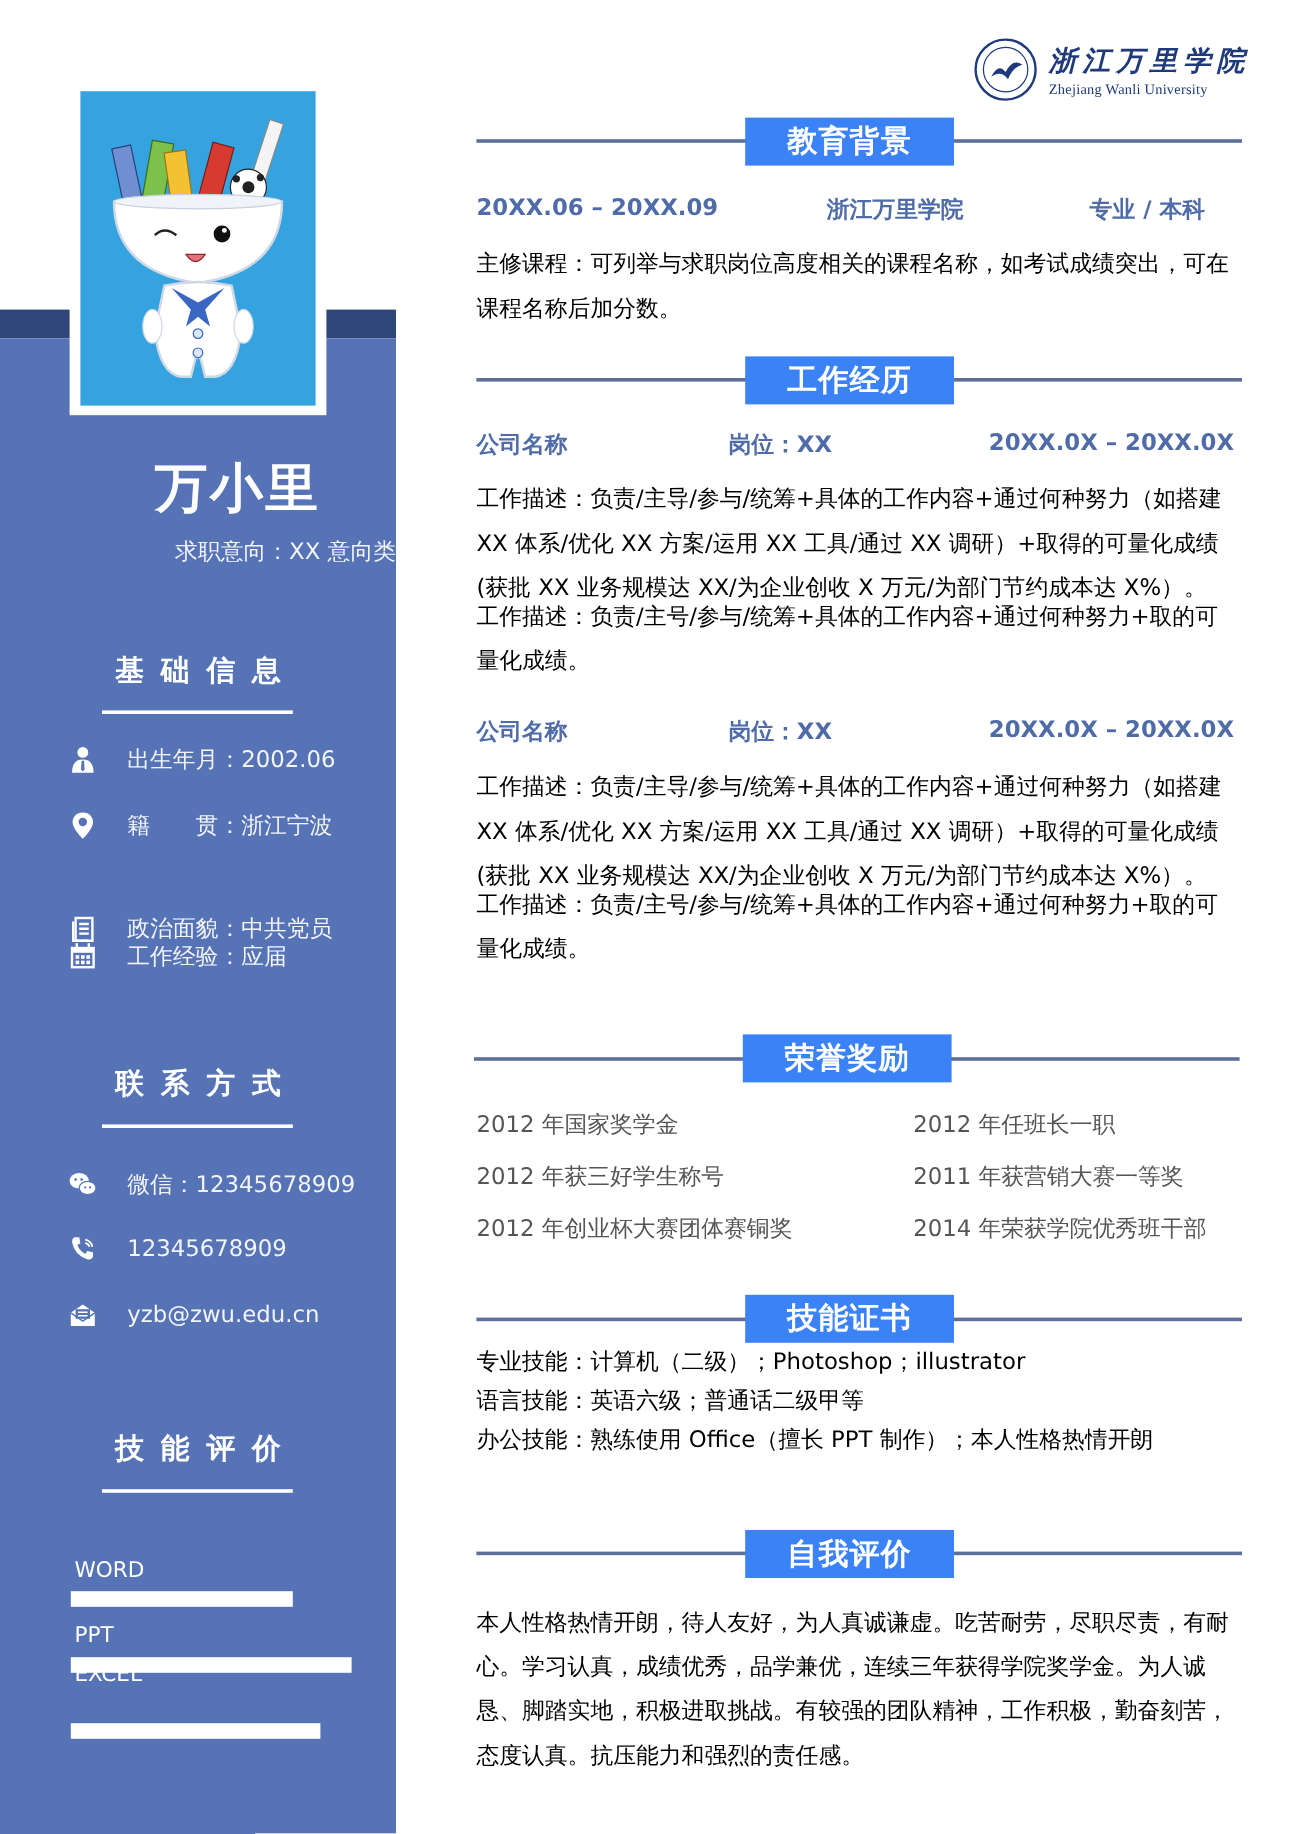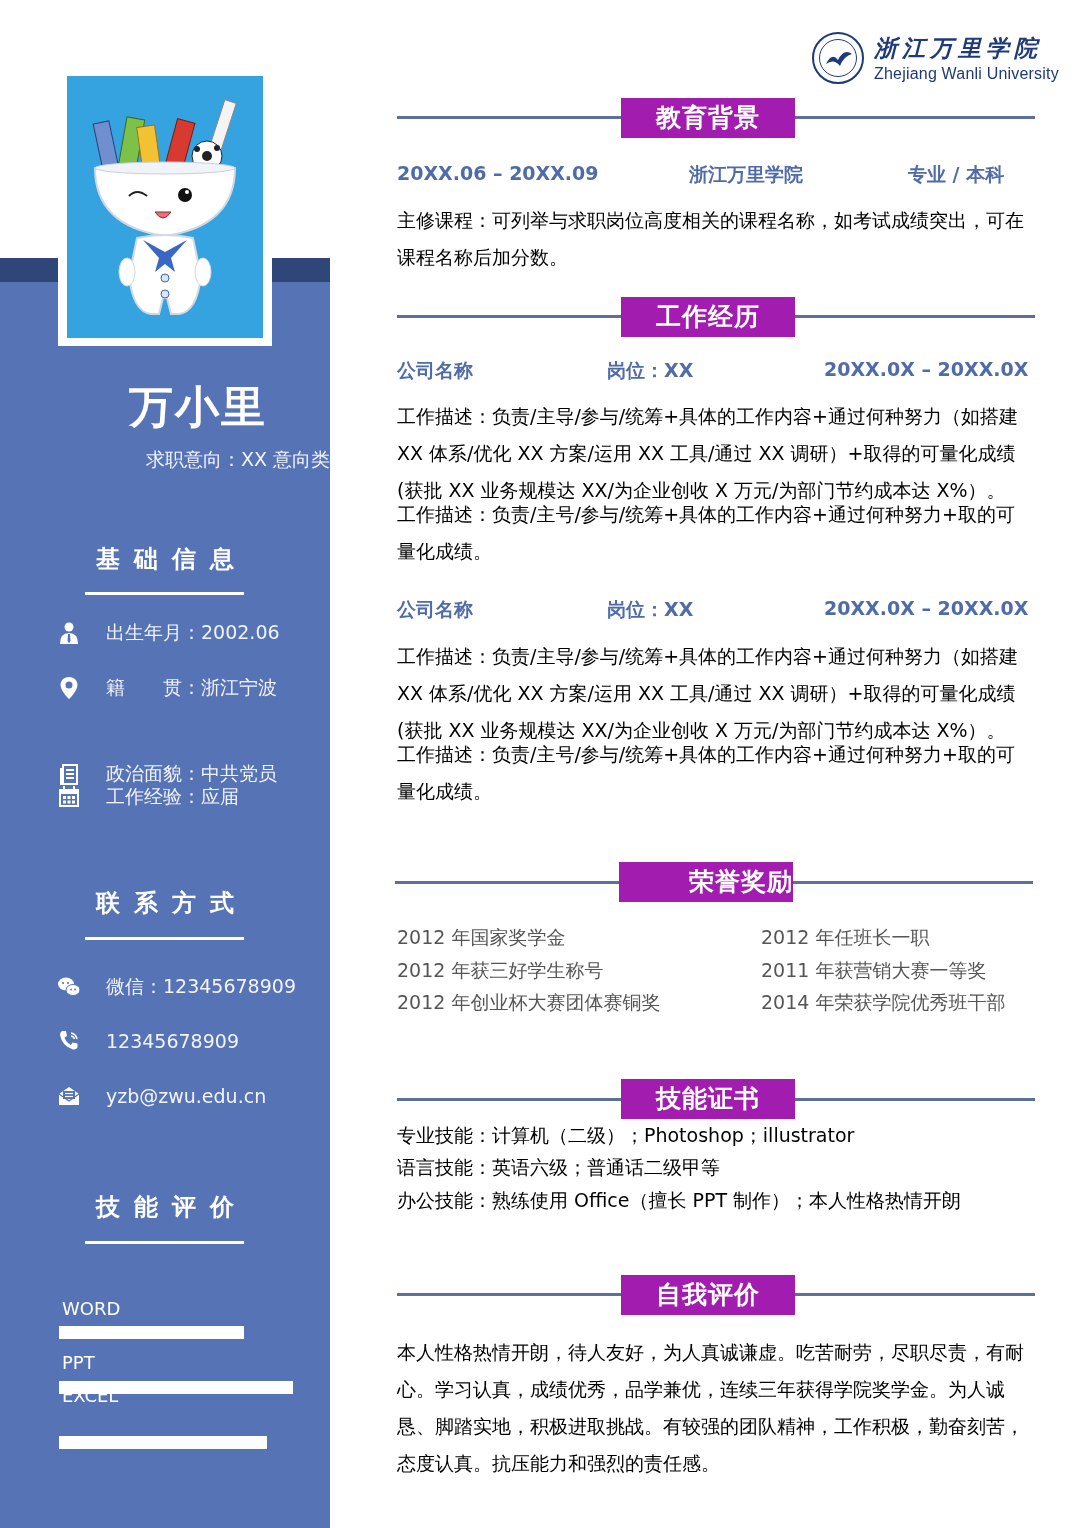--- a/index.html
+++ b/index.html
@@ -27,34 +27,34 @@
 
   .skill-label { position: absolute; left: 62px; color: #ffffff; font-size: 18px; }
   .skill-bar { position: absolute; left: 59px; height: 13px; background: #ffffff; }
 
   
   .logo { position: absolute; left: 812px; top: 32px; display: flex; align-items: center; }
   .logo-seal { width: 52px; height: 52px; border-radius: 50%; border: 2px solid #1e3a7a; position: relative; background: #fff; }
   .logo-seal .inner { position: absolute; left: 5px; top: 5px; width: 38px; height: 38px; border-radius: 50%; border: 1px solid #1e3a7a; }
   .logo-text { margin-left: 10px; color: #1e3a7a; }
   .logo-cn { font-size: 23px; font-weight: bold; letter-spacing: 5px; font-family: "DejaVu Serif", "Liberation Serif", serif; font-style: italic; }
-  .logo-en { font-size: 16px; letter-spacing: 0.2px; margin-top: 1px; font-family: Liberation Sans, sans-serif; }
+  .logo-en { font-size: 12px; letter-spacing: 0.2px; margin-top: 1px; font-family: Liberation Serif, serif; }
 
   
   .sec-line { position: absolute; left: 397px; width: 638px; height: 3px; background: #5c7099; }
-  .sec-tag { position: absolute; left: 621px; width: 174px; height: 40px; background: #a21caf; color: #ffffff;
+  .sec-tag { position: absolute; left: 621px; width: 174px; height: 40px; background: #3b82f6; color: #ffffff;
              font-size: 25px; font-weight: bold; text-align: center; line-height: 40px; letter-spacing: 1px; }
 
   .meta-row { position: absolute; left: 397px; width: 620px; height: 28px; color: #4f6ca8; font-size: 19px; font-weight: bold; }
   .meta-row span { position: absolute; top: 0; white-space: nowrap; }
 
   .para { position: absolute; left: 397px; width: 630px; font-size: 19px; line-height: 37px; color: #000000; }
 
   .awards { position: absolute; left: 397px; top: 921px; width: 640px; display: grid; grid-template-columns: 364px 276px;
-            row-gap: 0; font-size: 19px; line-height: 32.6px; color: #555555; }
+            row-gap: 11px; font-size: 19px; line-height: 32.6px; color: #555555; }
 </style>
 </head>
 <body>
 
 <div class="side-dark"></div>
 <div class="side"></div>
 
 <div class="photo-frame"></div>
 <div class="photo">
   <svg width="196" height="262" viewBox="0 0 196 262">
@@ -228,21 +228,21 @@
 
 <div class="meta-row" style="top:597px;">
   <span style="left:0;">公司名称</span>
   <span style="left:210px;">岗位：XX</span>
   <span style="left:427px;">20XX.0X – 20XX.0X</span>
 </div>
 <div class="para" style="top:638px;">工作描述：负责/主导/参与/统筹+具体的工作内容+通过何种努力（如搭建XX 体系/优化 XX 方案/运用 XX 工具/通过 XX  调研）+取得的可量化成绩(获批 XX 业务规模达 XX/为企业创收 X 万元/为部门节约成本达 X%）。</div>
 <div class="para" style="top:736px;">工作描述：负责/主号/参与/统筹+具体的工作内容+通过何种努力+取的可量化成绩。</div>
 
 <div class="sec-line" style="left:395px; top:881px;"></div>
-<div class="sec-tag" style="left:619px; top:862px;text-align:right;">荣誉奖励</div>
+<div class="sec-tag" style="left:619px; top:862px;">荣誉奖励</div>
 
 <div class="awards">
   <span>2012 年国家奖学金</span>
   <span>2012 年任班长一职</span>
   <span>2012 年获三好学生称号</span>
   <span>2011 年获营销大赛一等奖</span>
   <span>2012 年创业杯大赛团体赛铜奖</span>
   <span>2014 年荣获学院优秀班干部</span>
 </div>
 

